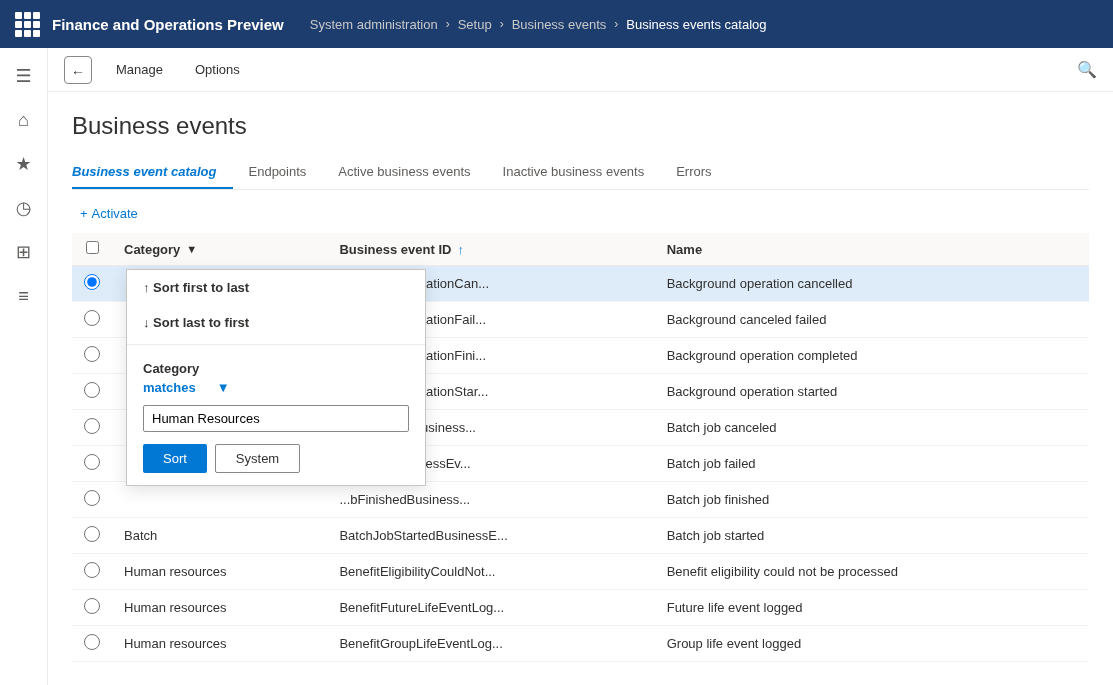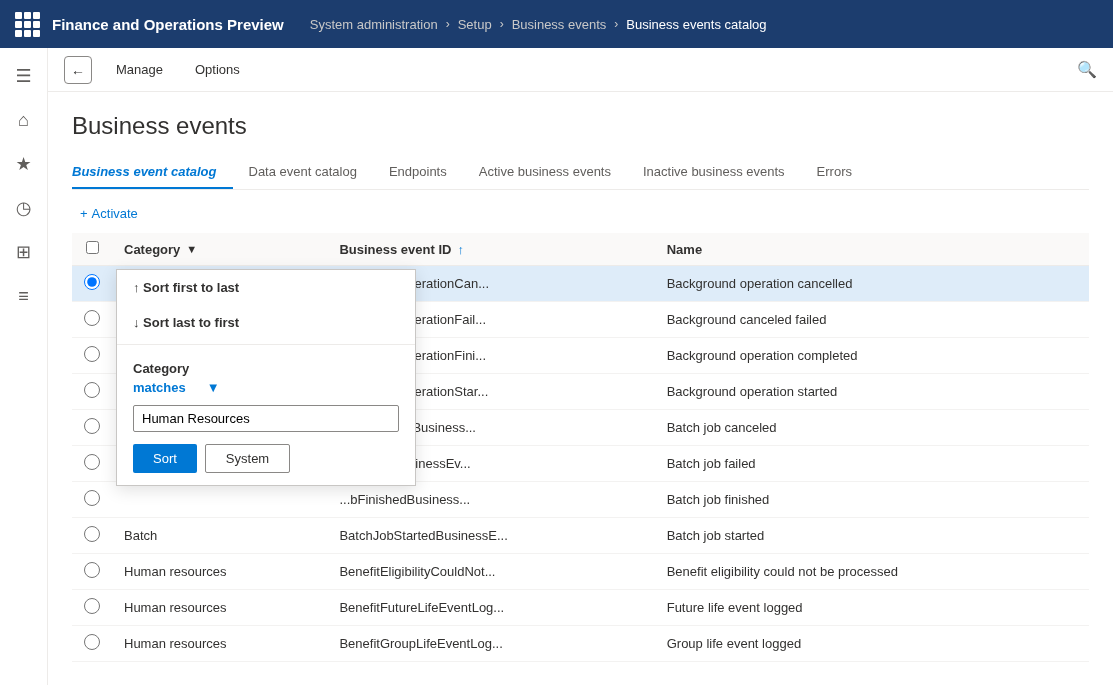--- a/index.html
+++ b/index.html
@@ -137,21 +137,21 @@
     tbody tr.selected { background: #deecf9; }
     tbody td { padding: 8px 12px; font-size: 13px; color: #323130; }
     .row-radio { width: 16px; height: 16px; }
     .col-check { width: 36px; text-align: center; }
     .sort-btn { cursor: pointer; display: flex; align-items: center; gap: 4px; }
 
     
     .filter-popup {
       position: absolute;
       top: 36px;
-      left: 4px;
+      left: 14px;
       width: 300px;
       background: white;
       border: 1px solid #c8c6c4;
       box-shadow: 0 4px 16px rgba(0,0,0,0.12);
       z-index: 100;
       padding: 0 0 12px 0;
     }
     .filter-sort-item {
       display: flex; align-items: center; gap: 8px;
       padding: 10px 16px;
@@ -235,21 +235,20 @@
       <div class="action-bar-btn">Manage</div>
       <div class="action-bar-btn">Options</div>
       <div class="search-icon-bar">🔍</div>
     </div>
 
     <div class="page-area">
       <h1 class="page-title">Business events</h1>
 
       <div class="tabs">
         <div class="tab active">Business event catalog</div>
-        <div class="tab">Data event catalog</div>
         <div class="tab">Endpoints</div>
         <div class="tab">Active business events</div>
         <div class="tab">Inactive business events</div>
         <div class="tab">Errors</div>
       </div>
 
       <div class="toolbar">
         <div class="activate-btn">
           <span>+</span>
           <span>Activate</span>

